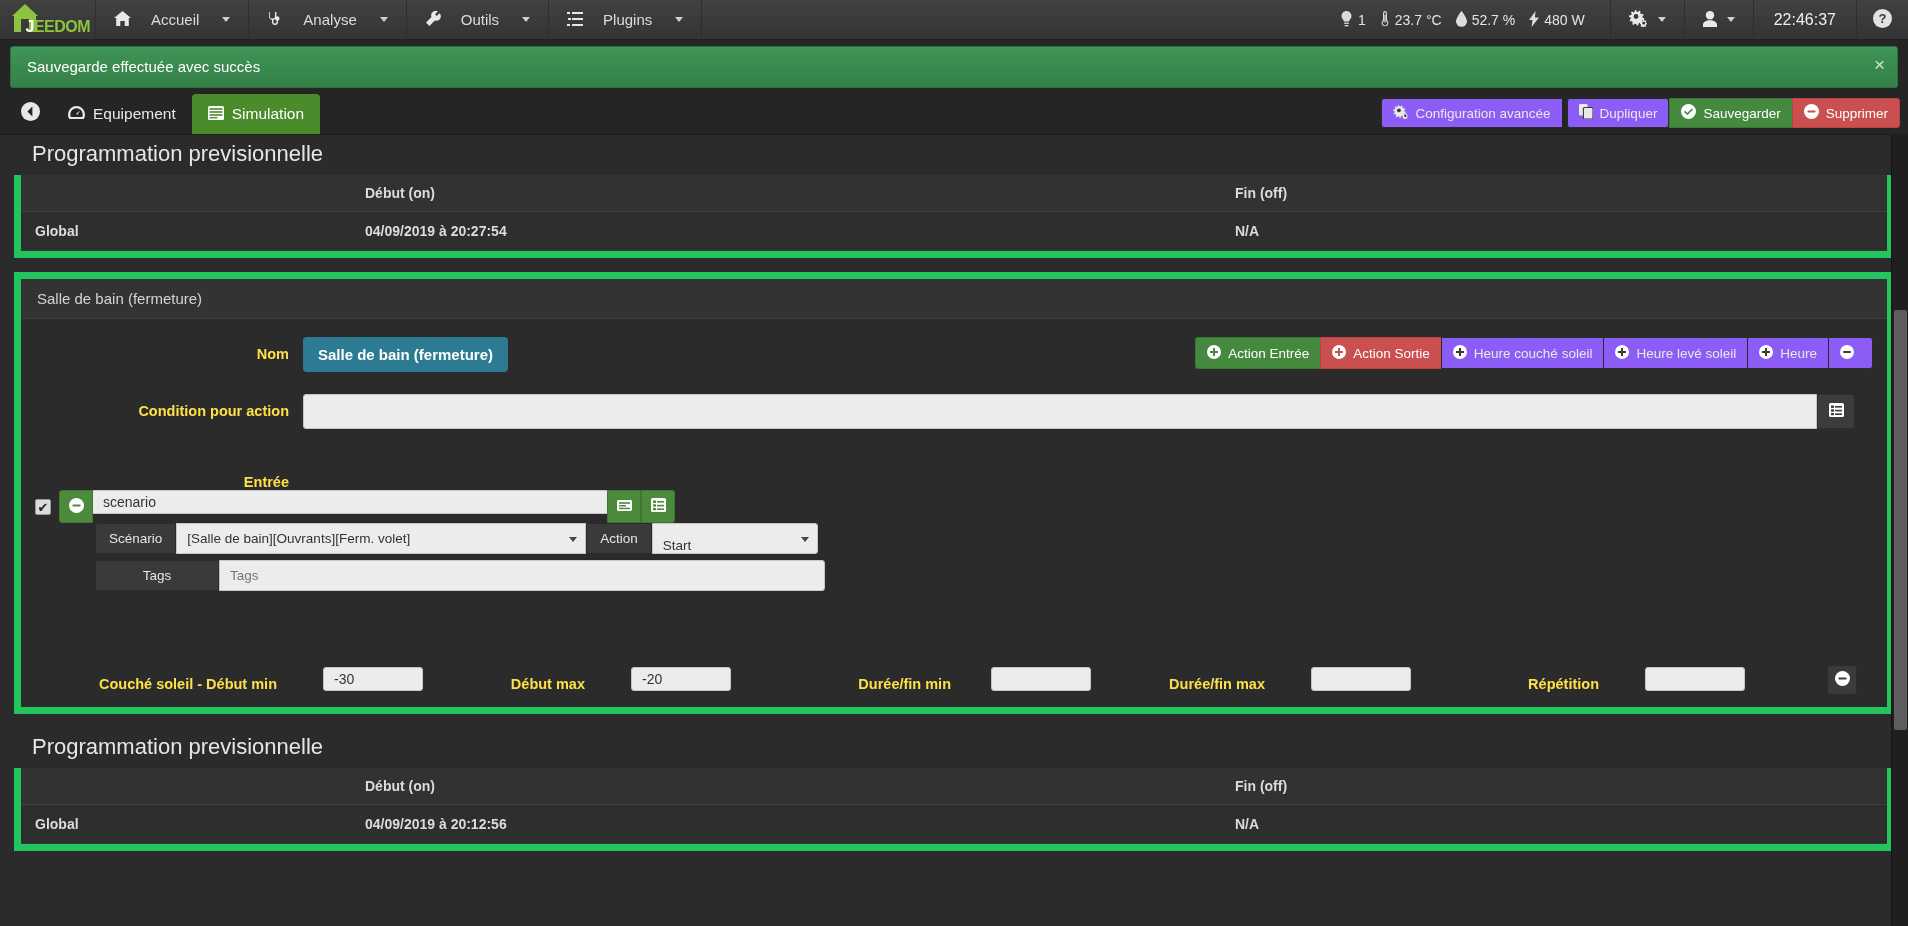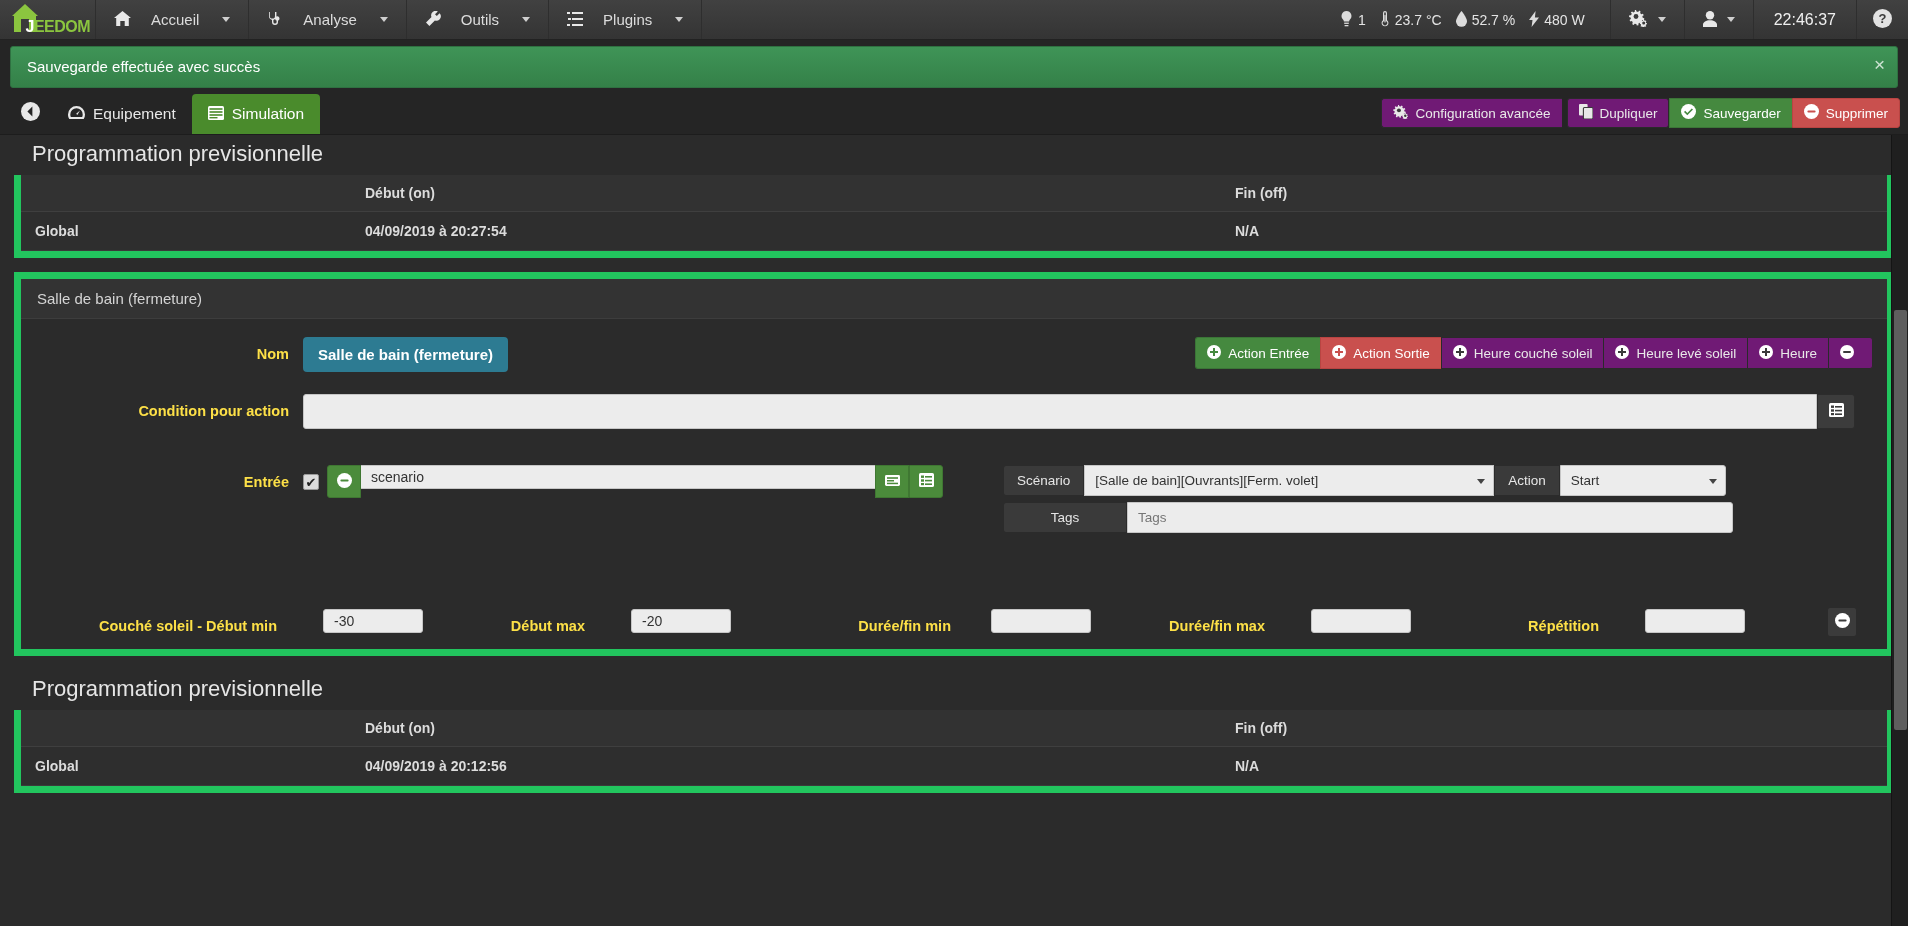--- a/index.html
+++ b/index.html
@@ -143,21 +143,21 @@
   }
   .tab.active { background: #4a8b2c; color: #ffffff; }
   .tab-spacer { flex: 1; }
 
   .btn-group { display: flex; align-items: stretch; height: 30px; margin-bottom: 6px; }
   .btn {
     display: flex; align-items: center; gap: 7px;
     padding: 0 11px;
     font-size: 13.5px;
     color: #e9e9e9;
-    background: #701a75;
+    background: #8b5cf6;
     border: 1px solid #2a2a2a;
     border-right-width: 0;
     cursor: pointer;
     white-space: nowrap;
   }
   .btn:first-child { border-radius: 3px 0 0 3px; }
   .btn:last-child { border-right-width: 1px; border-radius: 0 3px 3px 0; }
   .btn.sep { margin-left: 5px; border-left-width: 1px; border-radius: 3px; border-right-width: 1px; }
   .btn-success { background: #45893f; border-color: #3b7537; color: #fff; }
   .btn-danger  { background: #c9504e; border-color: #b94442; color: #fff; }
@@ -675,21 +675,21 @@
                   <rect x="2" y="6.3" width="3" height="2.4" fill="#3c3c3c"></rect>
                   <rect x="6" y="6.8" width="7" height="1.6" fill="#3c3c3c"></rect>
                   <rect x="2" y="10" width="3" height="2.2" fill="#3c3c3c"></rect>
                   <rect x="6" y="10.4" width="7" height="1.6" fill="#3c3c3c"></rect>
                 </svg>
             </span>
           </div>
         </div>
       </div>
 
-      <div class="frow" style="margin-top:28px;">
+      <div class="frow" style="margin-top:28px;flex-direction:column;">
         <div class="flabel lab-250">Entrée</div>
 
         <div style="width:640px; display:flex; align-items:flex-start;">
           <div class="chk">✔</div>
           <div class="igrp" style="flex:1;">
             <div class="igrp-btn first">
               <span class="icn">
                 <svg width="15" height="15" viewBox="0 0 15 15">
                     <circle cx="7.5" cy="7.5" r="7.5" fill="#fff"></circle>
                     <rect x="3.4" y="6.4" width="8.2" height="2.2" rx="1" fill="#4b8b3b"></rect>
@@ -724,21 +724,21 @@
         </div>
 
         <div class="sc-col" style="width:740px;">
           <div class="sc-row">
             <div class="sc-lab">Scénario</div>
             <div class="sc-sel" style="width:410px;">
               <span>[Salle de bain][Ouvrants][Ferm. volet]</span>
               <span class="dncar"></span>
             </div>
             <div class="sc-lab" style="border-radius:0;">Action</div>
-            <div class="sc-sel" style="width:166px; border-radius:0 3px 3px 0;">
+            <div class="sc-sel" style="width:166px; border-radius:0 3px 3px 0;align-items:flex-end;">
               <span>Start</span>
               <span class="dncar"></span>
             </div>
           </div>
           <div class="sc-row" style="margin-top:6px;">
             <div class="sc-lab" style="width:124px; justify-content:center;">Tags</div>
             <input class="sc-tags" style="width: 606px; flex: 0 0 auto; outline: none; font-family: &quot;Liberation Sans&quot;, sans-serif;" placeholder="Tags">
           </div>
         </div>
       </div>

